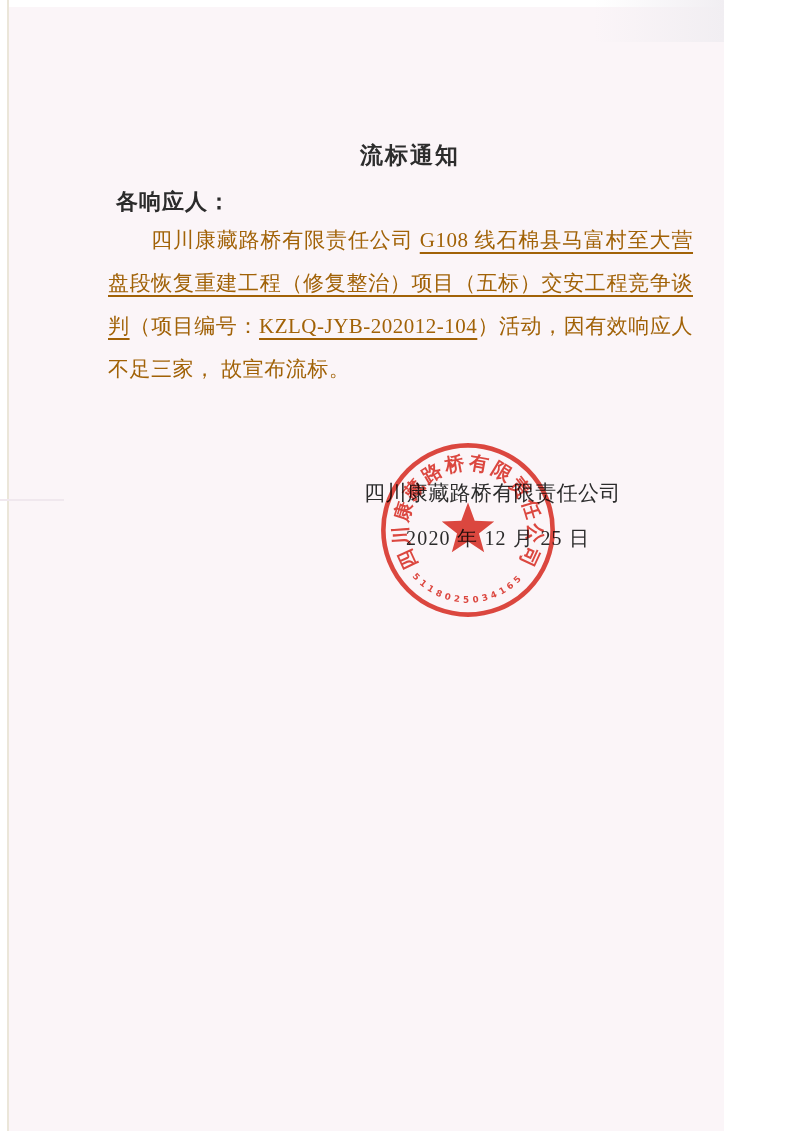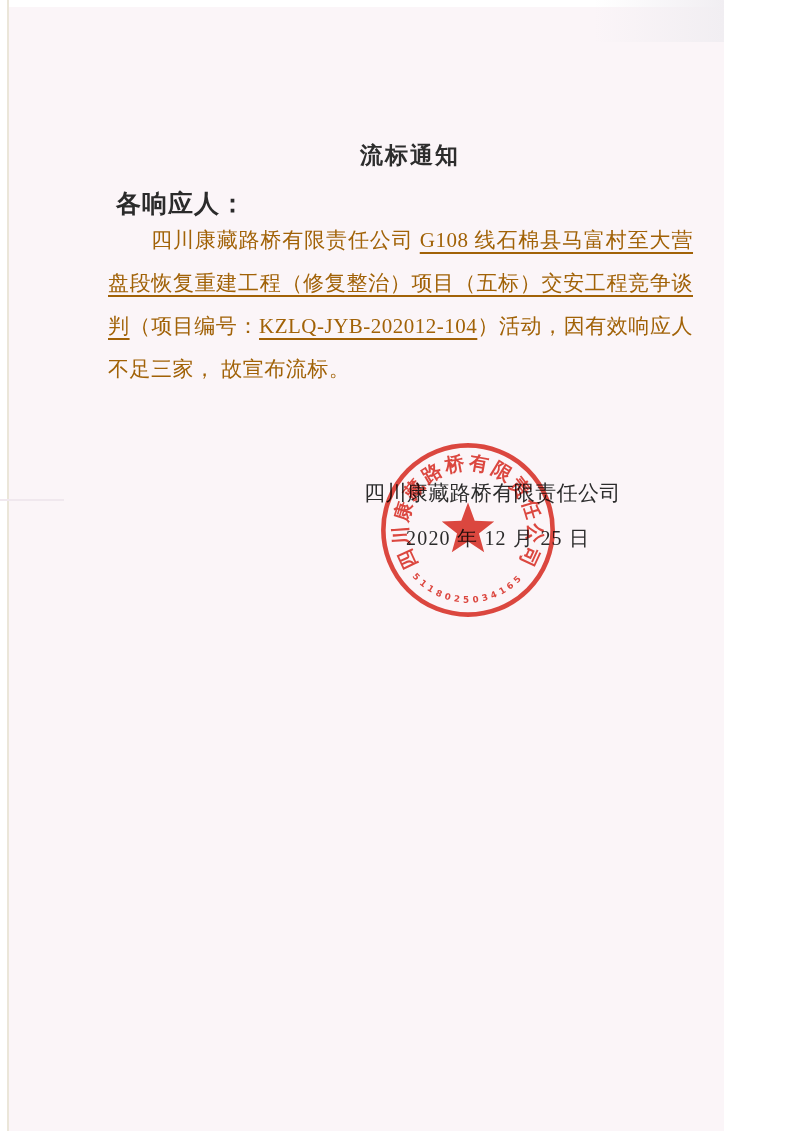--- a/index.html
+++ b/index.html
@@ -40,21 +40,21 @@
     width: 780px;
     text-align: center;
     font-size: 23px;
     font-weight: bold;
     letter-spacing: 2px;
     color: #2d2d2d;
   }
   .salutation {
     position: absolute;
     left: 116px; top: 187px;
-    font-size: 25px;
+    font-size: 22px;
     font-weight: bold;
     color: #2b2b2b;
     letter-spacing: 1px;
   }
   .body-text {
     position: absolute;
     left: 108px; top: 219px;
     width: 585px;
     margin: 0;
     font-size: 21px;

